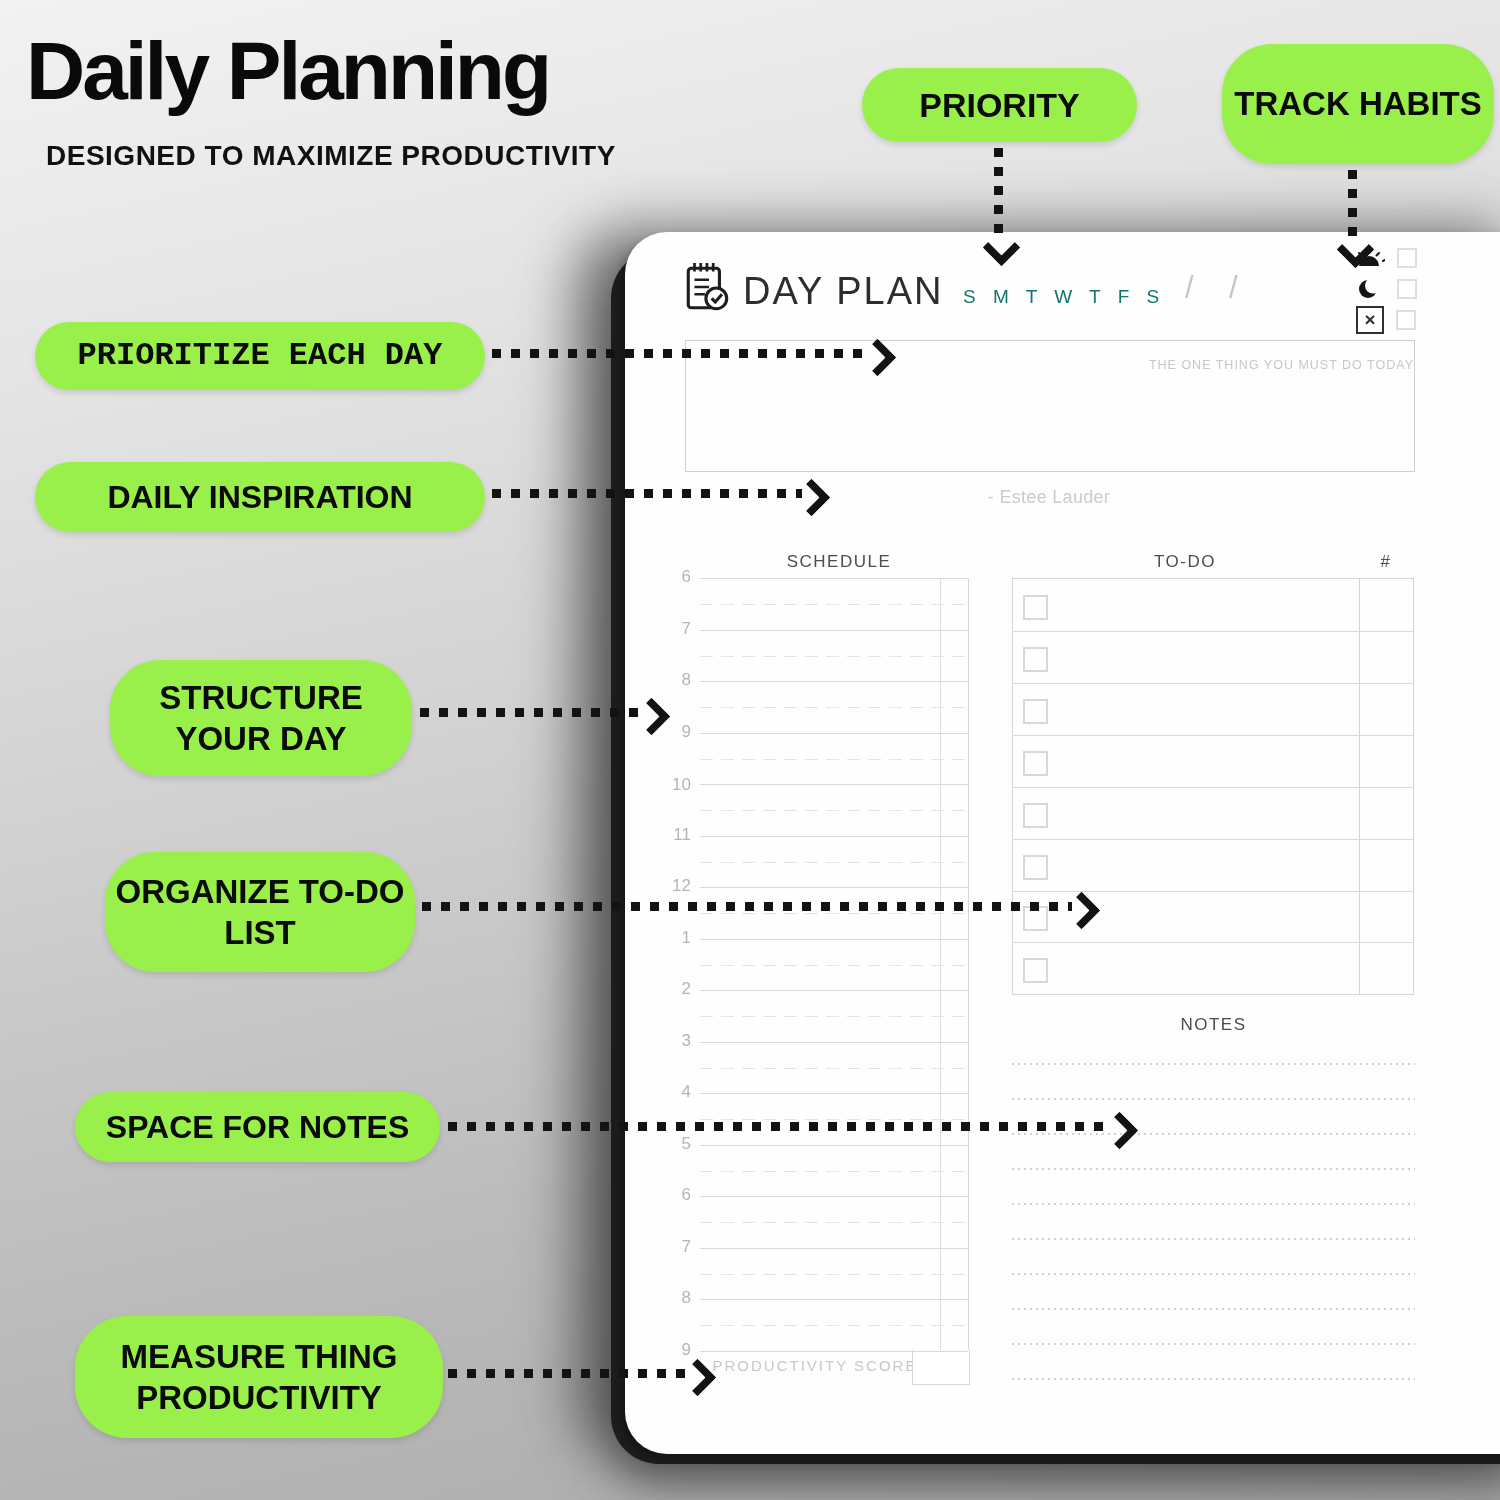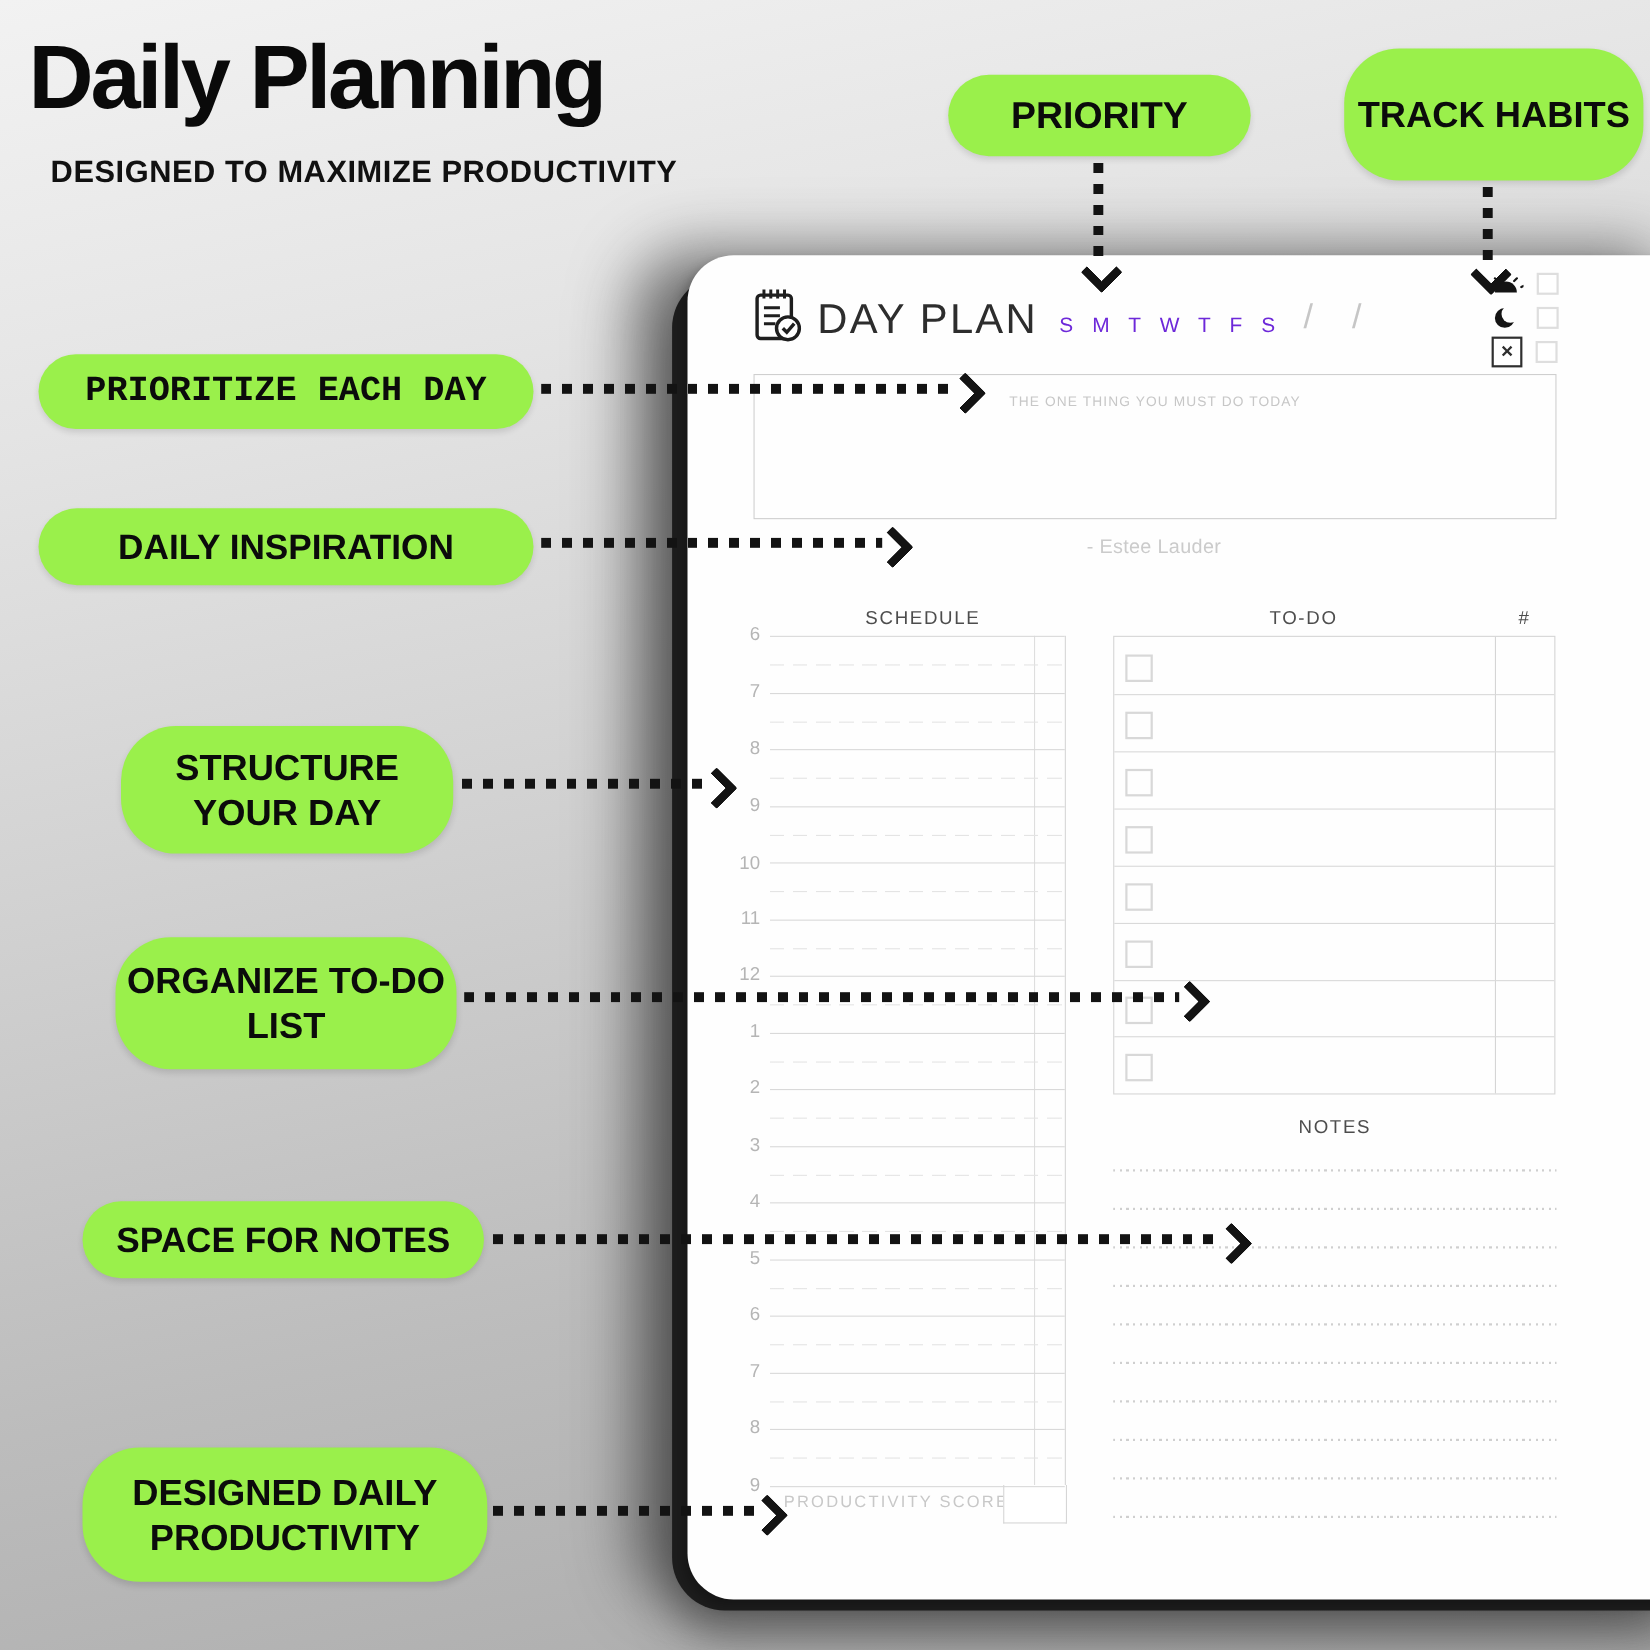--- a/index.html
+++ b/index.html
@@ -36,33 +36,33 @@
 
   
   .book-cover{left:611px;top:250px;width:910px;height:1214px;background:#1d1d1d;border-radius:48px 0 0 48px;
               box-shadow:-28px -14px 55px 8px rgba(55,55,55,.65), 0 22px 40px rgba(40,40,40,.5);z-index:1;}
   .page{left:625px;top:232px;width:912px;height:1222px;background:#fefefe;border-radius:42px 0 0 42px;z-index:2;
         box-shadow:-4px 6px 10px rgba(0,0,0,.25);}
 
   
   .brand-icon{left:58px;top:28px;width:50px;height:54px;}
   .brand-text{left:118px;top:38px;font-size:38px;color:#2d2d2d;letter-spacing:2px;font-weight:400;}
-  .days{left:338px;top:54px;font-size:19px;color:#6d28d9;letter-spacing:6px;font-weight:400;}
+  .days{left:338px;top:54px;font-size:19px;color:#0f766e;letter-spacing:6px;font-weight:400;}
   .slash{top:38px;font-size:31px;color:#c6c6c6;font-weight:300;}
   #slash1{left:560px;} #slash2{left:604px;}
   .habit-row{position:absolute;display:flex;align-items:center;}
   .habit-cb{width:16px;height:16px;border:2px solid #dedede;background:#fff;}
   .xbox{width:24px;height:24px;border:2.5px solid #2f2f2f;color:#2f2f2f;font-size:19px;font-weight:700;
         display:flex;align-items:center;justify-content:center;background:#fff;}
 
   
   .priority-box{left:60px;top:108px;width:728px;height:130px;border:1px solid #cfcfcf;}
   .priority-title{position:absolute;top:-16px;left:50%;transform:translateX(-50%);background:#fefefe;
                   padding:0 18px;font-size:26px;color:#454545;letter-spacing:1px;white-space:nowrap;}
-  .priority-sub{position:absolute;top:17px;left:0;right:0;text-align:center;font-size:12.5px;color:#c7c7c7;letter-spacing:1px;}
+  .priority-sub{position:absolute;top:17px;left:0;right:0;text-align:right;font-size:12.5px;color:#c7c7c7;letter-spacing:1px;}
 
   
   .quote{left:60px;top:252px;width:728px;text-align:center;color:#cbcbcb;font-size:18px;line-height:1.45;font-weight:300;letter-spacing:.3px;}
 
   
   .sec-h{font-size:17px;color:#4d4d4d;letter-spacing:1.5px;text-align:center;}
   #h-schedule{left:114px;top:320px;width:200px;}
   #h-todo{left:460px;top:320px;width:200px;}
   #h-num{left:745px;top:320px;width:32px;}
 
@@ -242,21 +242,21 @@
     </div>
 </div>
 
 <div class="abs pill one" id="pill-undated">PRIORITY</div>
 <div class="abs pill two" id="pill-habits">TRACK HABITS</div>
 <div class="abs pill one" id="pill-prioritize">PRIORITIZE EACH DAY</div>
 <div class="abs pill one" id="pill-inspiration">DAILY INSPIRATION</div>
 <div class="abs pill two" id="pill-structure">STRUCTURE YOUR DAY</div>
 <div class="abs pill two" id="pill-organize">ORGANIZE TO-DO LIST</div>
 <div class="abs pill one" id="pill-notes">SPACE FOR NOTES</div>
-<div class="abs pill two" id="pill-measure">DESIGNED DAILY PRODUCTIVITY</div>
+<div class="abs pill two" id="pill-measure">MEASURE THING PRODUCTIVITY</div>
 
 <div class="abs dots-v" style="left:994px;top:148px;height:92px;"></div>
 <div class="abs chev d" style="left:988px;top:234px;"></div>
 
 <div class="abs dots-v" style="left:1348px;top:170px;height:72px;"></div>
 <div class="abs chev d" style="left:1342px;top:236px;"></div>
 
 <div class="abs dots-h" style="left:492px;top:349px;width:376px;"></div>
 <div class="abs chev r" style="left:864px;top:344px;"></div>
 

